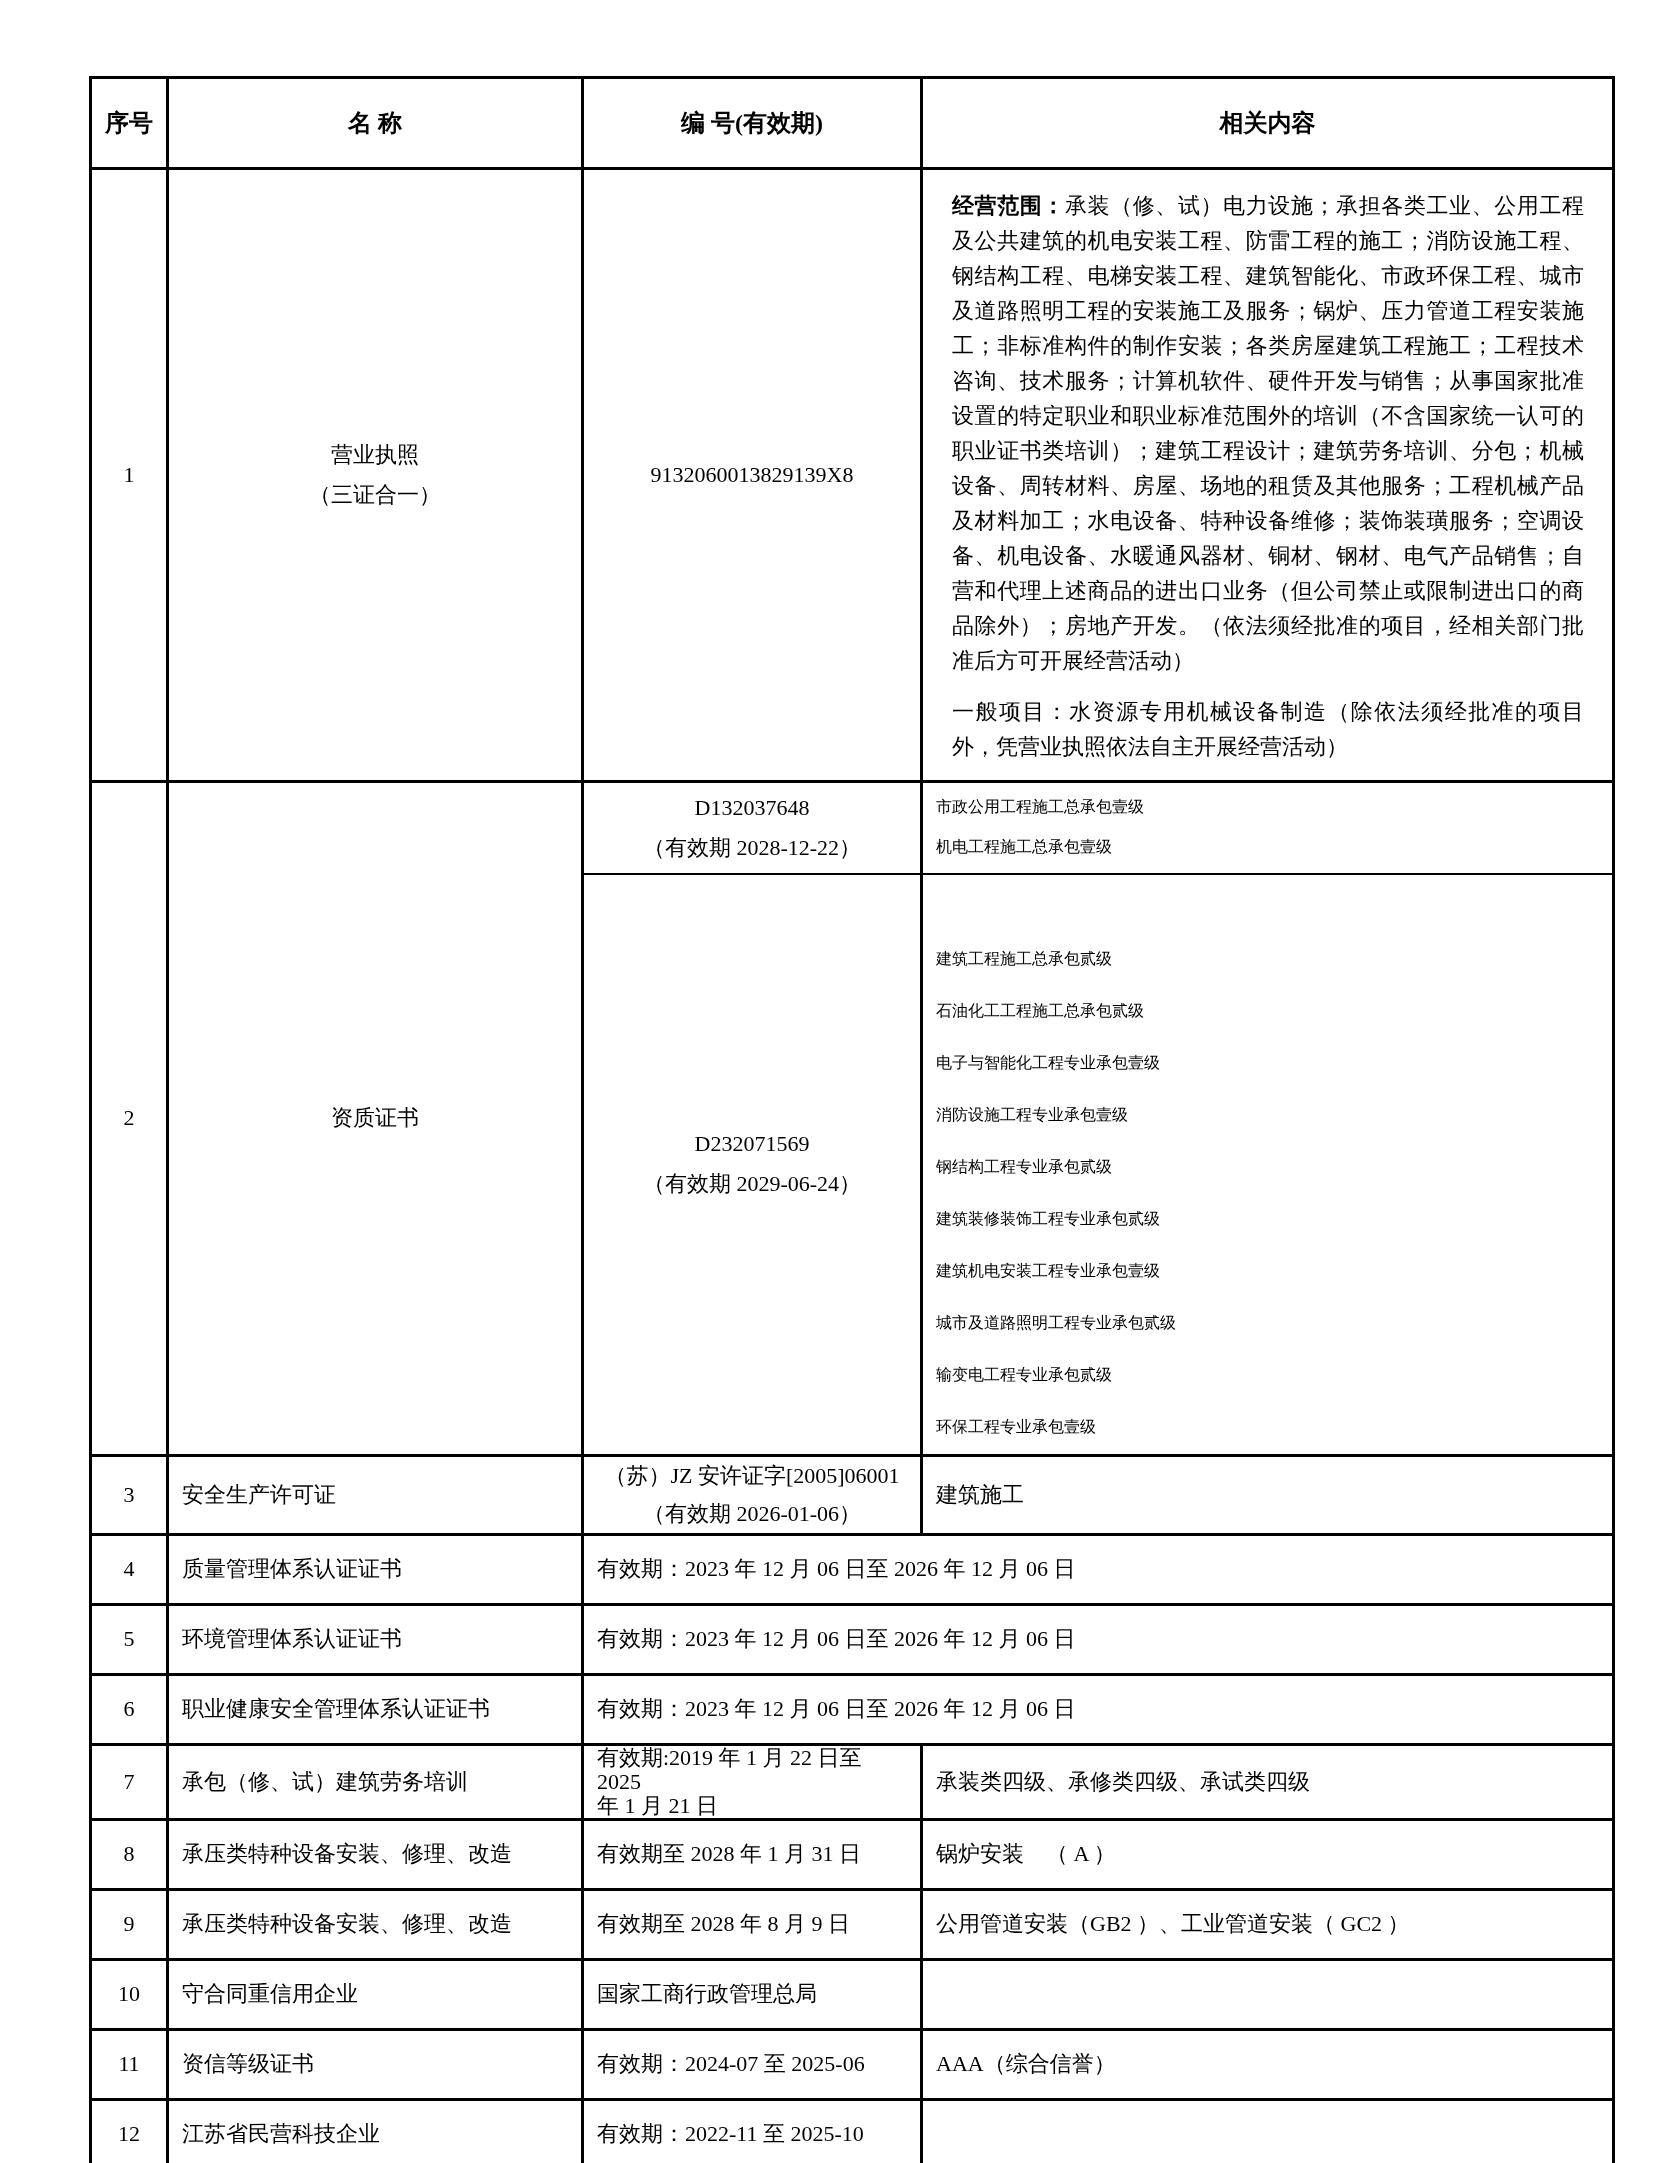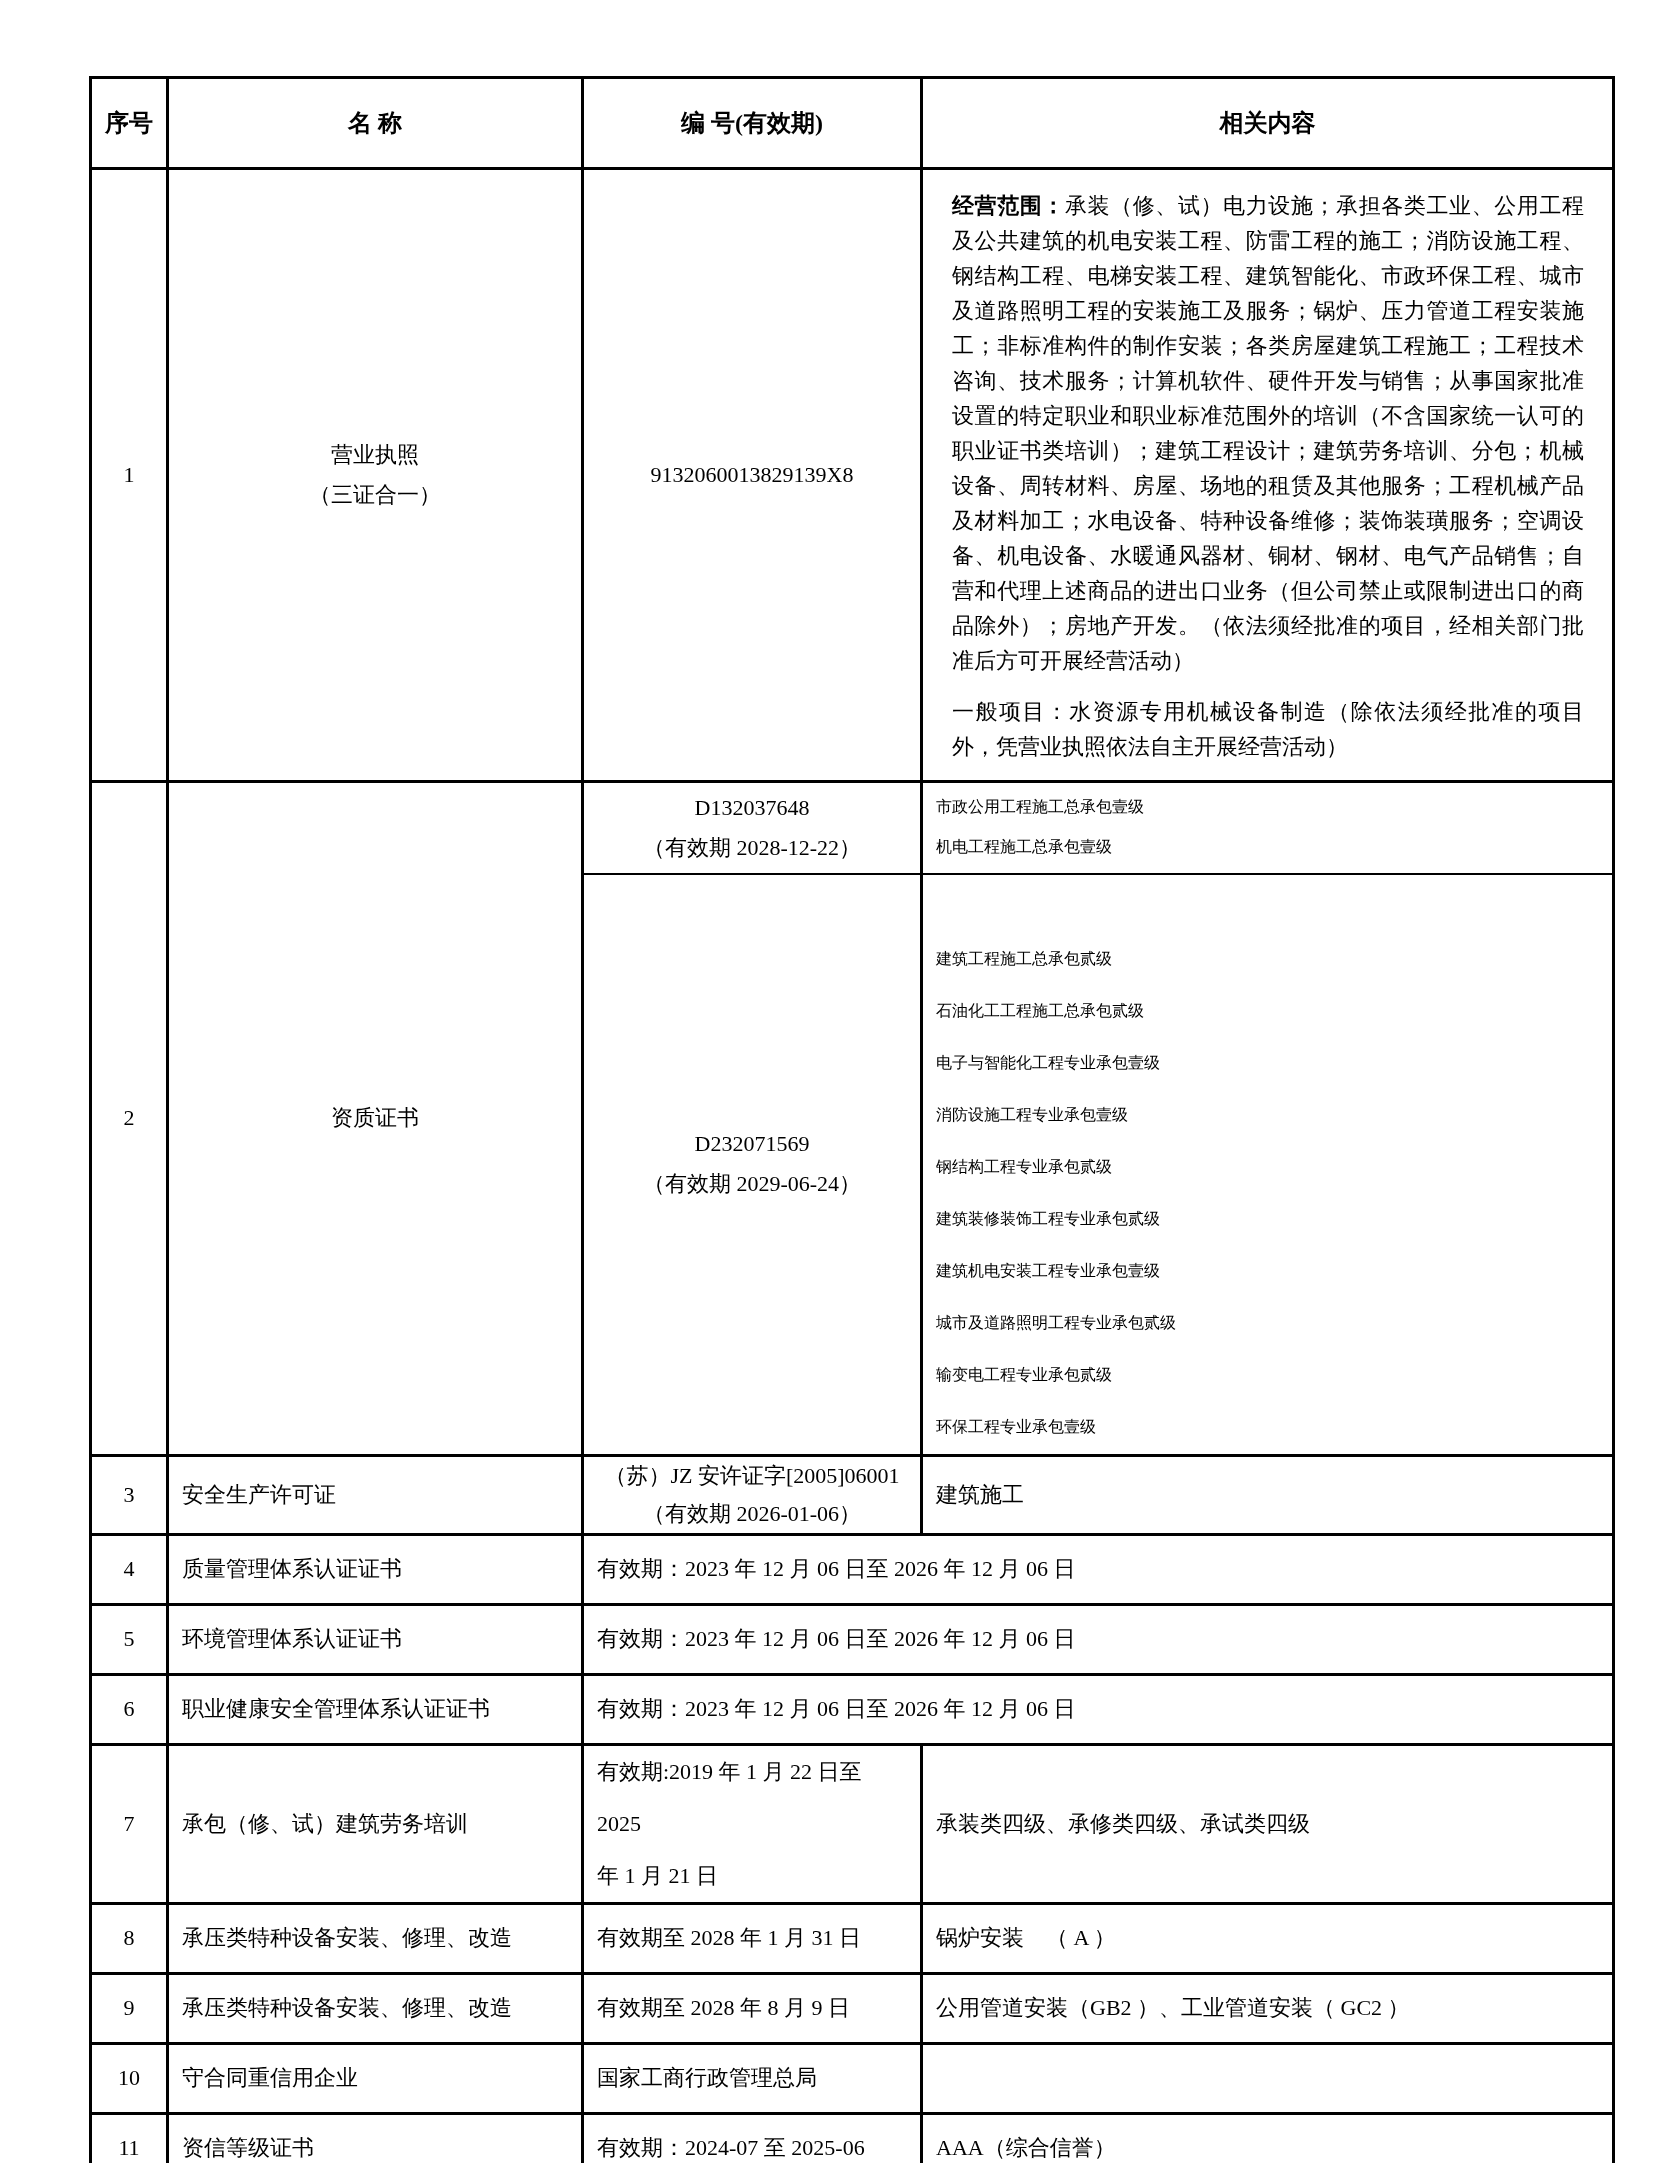--- a/index.html
+++ b/index.html
@@ -26,21 +26,21 @@
     overflow:hidden;
   }
   .cert-table th {
     font-size:24px; font-weight:bold; text-align:center; height:88px;
     padding:0 4px;
   }
   .center { text-align:center; }
   .left { text-align:left; }
   .pre { white-space:pre-line; }
   .lh40 { line-height:40px; }
-  .lh36 { line-height:52px; }
+  .lh36 { line-height:24px; }
   .lh38 { line-height:38px; }
   
   tr.r1  { height:522px; }
   tr.r2a { height:92px;  }
   tr.r2b { height:566px; }
   tr.r3  { height:72px;  }
   tr.rshort { height:70px; }
   
   td.scope-cell { vertical-align:top; padding:2px 12px 0 13px; }
   td.scope-cell p { margin:16px; text-align:justify; line-height:35px; font-size:22px; }

